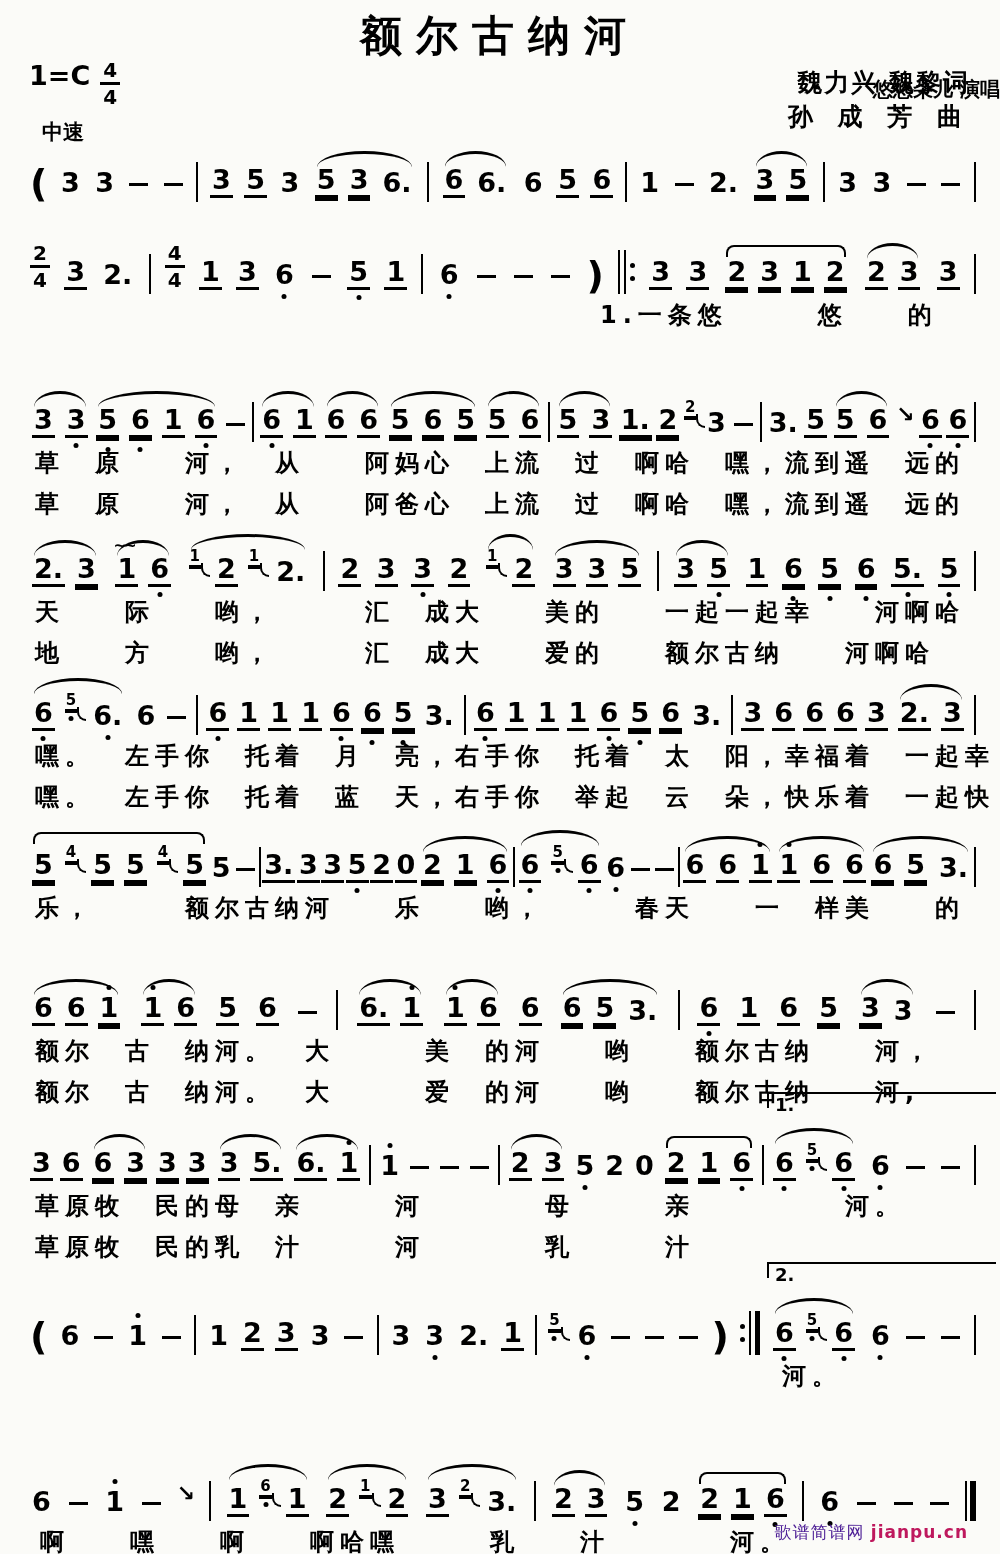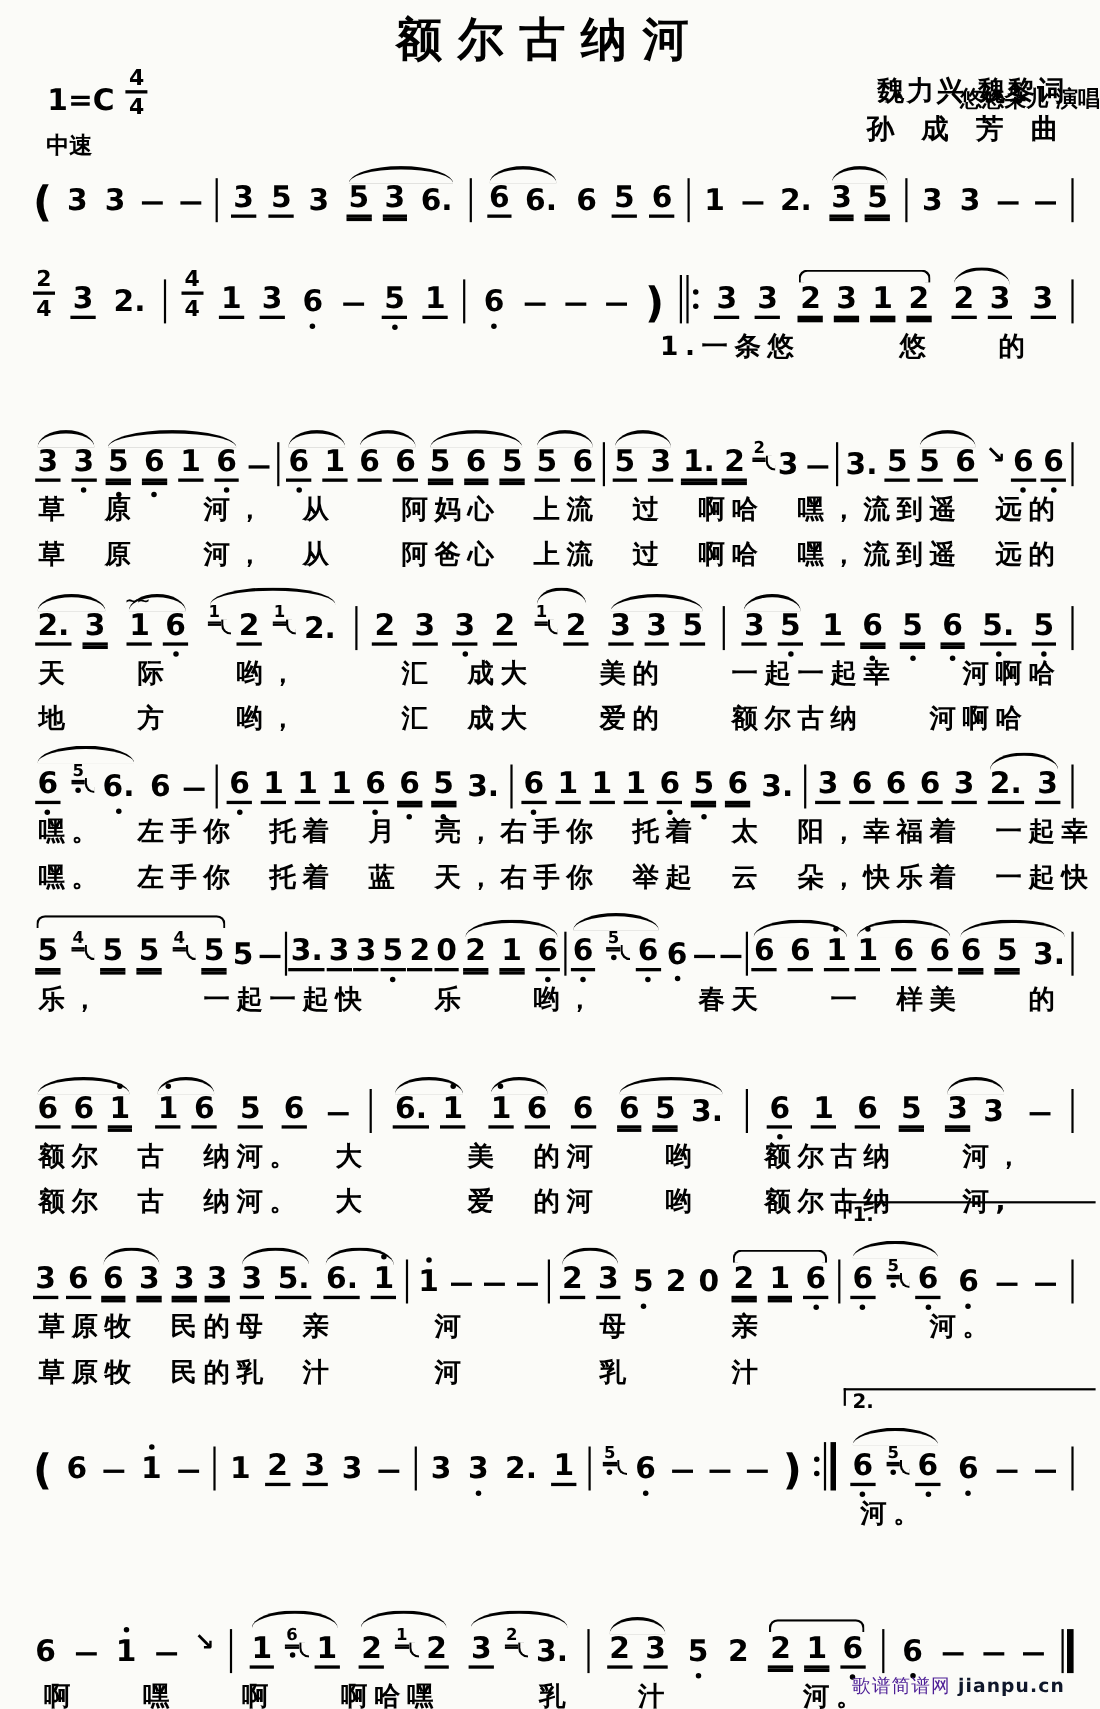--- a/index.html
+++ b/index.html
@@ -1,20 +1,20 @@
 <!DOCTYPE html>
 <html><head>
 <meta charset="utf-8">
 <style>
   html,body{margin:0;padding:0;background:#fff}
   .page{position:relative;width:1000px;height:1554px;background:#fbfbf8;
         font-family:"DejaVu Sans","Liberation Sans",sans-serif;color:#000;overflow:hidden}
   .title{position:absolute;top:8px;left:0;width:100%;text-align:center;
          font-size:42px;font-weight:bold;letter-spacing:14px}
-  .keybox{position:absolute;left:43px;top:60px;display:flex;align-items:flex-end;gap:10px;font-weight:bold}
+  .keybox{position:absolute;left:29px;top:60px;display:flex;align-items:flex-start;gap:10px;font-weight:bold}
   .keytext{font-size:27px}
   .frac{display:flex;flex-direction:column;align-items:center;font-size:20px;line-height:1;font-weight:bold}
   .frac .fnum{border-bottom:3px solid #000;padding:0 3px 2px}
   .frac .fden{padding-top:2px}
   .singer{position:absolute;top:76px;left:0;width:100%;text-align:right;font-size:20px;font-weight:bold}
   .credit1{position:absolute;right:30px;top:66px;font-size:25px;font-weight:bold;letter-spacing:2px}
   .credit2{position:absolute;right:30px;top:100px;font-size:25px;font-weight:bold;letter-spacing:8px}
   .tempo{position:absolute;left:42px;top:118px;font-size:21px;font-weight:bold}
 
   .sysblock{position:absolute;left:30px;right:24px}
@@ -356,21 +356,21 @@
             <span class="note u1"><span class="g">6</span></span>
             <span class="note u1"><span class="g">6</span></span>
           </span>
           <span class="slur">
             <span class="note u2"><span class="g">6</span></span>
             <span class="note u2"><span class="g">5</span></span>
             <span class="note"><span class="g">3.</span></span>
           </span>
           <span class="bar"></span>
         </div>
-        <div class="lyr" style="padding-left: 5px;">乐，　　　一起一起快　　乐　　哟，　　　春天　　一　样美　　的</div>
+        <div class="lyr" style="padding-left: 5px;">乐，　　　额尔古纳河　　乐　　哟，　　　春天　　一　样美　　的</div>
       </div>
       <div class="sysblock" style="top: 978px;">
         <div class="notes">
           <span class="slur">
             <span class="note u1"><span class="g">6</span></span>
             <span class="note u1"><span class="g">6</span></span>
             <span class="note u2"><span class="g">1</span><i class="dota"></i></span>
           </span>
           <span class="slur">
             <span class="note u1"><span class="g">1</span><i class="dota"></i></span>
@@ -553,15 +553,15 @@
           <span class="fin">
             <i class="t"></i>
             <i class="k"></i>
           </span>
         </div>
         <div class="lyr" style="padding-left: 10px;">啊　　嘿　　啊　　啊哈嘿　　　乳　　汁　　　　河。</div>
       </div>
     </div>
 
   <div class="watermark">
-    <span class="wm-site">歌谱简谱网 </span><span class="wm-url" id="wm-url" style="color: #0f172a;">jianpu.cn</span>
+    <span class="wm-site">歌谱简谱网 </span><span class="wm-url" id="wm-url" style="color: #be185d;">jianpu.cn</span>
   </div>
 </div>
 
 </body></html>

